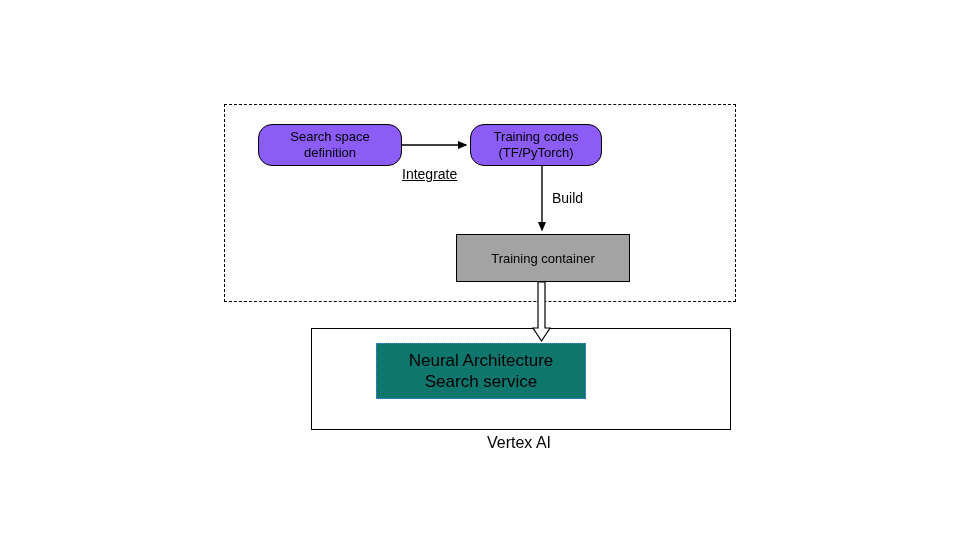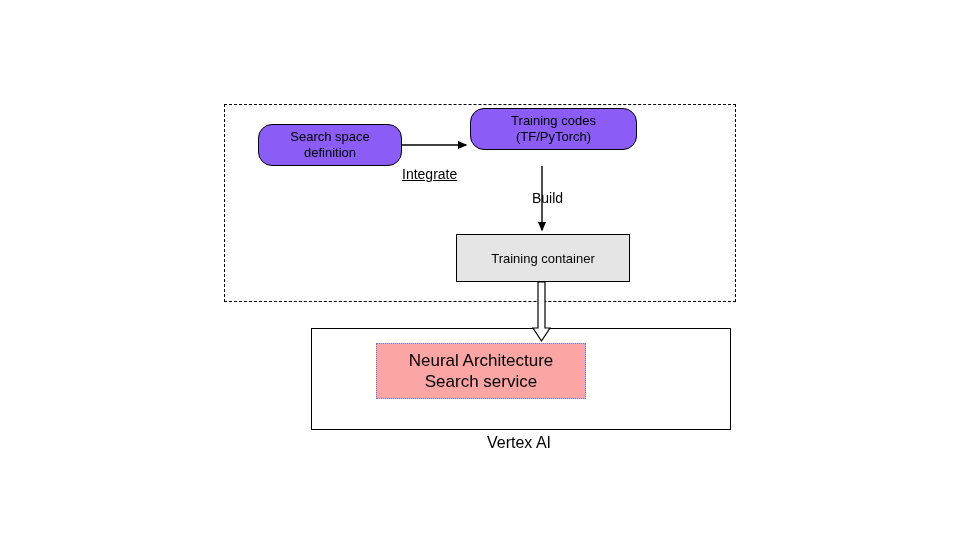--- a/index.html
+++ b/index.html
@@ -38,27 +38,27 @@
     line-height: 1.2;
   }
   .rect {
     position: absolute;
     display: flex;
     align-items: center;
     justify-content: center;
     text-align: center;
   }
   .blue-fill {
-    background: #e5e5e5;
+    background: #a3a3a3;
     border: 1px solid #000;
     font-size: 13px;
     text-align: center;
   }
   .dotted-blue {
-    background: #fca5a5;
+    background: #0f766e;
     border: 1.5px dotted #4a86e8;
     font-size: 17px;
     line-height: 1.25;
   }
   .label {
     position: absolute;
     font-size: 14px;
     color: #000;
     white-space: nowrap;
   }
@@ -80,40 +80,40 @@
 
 <div class="diagram">
 
   <div class="dashed-box" style="left:224px; top:104px; width:512px; height:198px;"></div>
 
   <div class="pill" style="left:258px; top:124px; width:144px; height:42px;">
     <span style="white-space:pre-line;">Search space
 definition</span>
   </div>
 
-  <div class="pill" style="left:470px; top:108px; width:167px; height:42px;">
+  <div class="pill" style="left:470px; top:124px; width:132px; height:42px;">
     <span style="white-space:pre-line;">Training codes
 (TF/PyTorch)</span>
   </div>
 
   <div class="rect blue-fill" style="left:456px; top:234px; width:174px; height:48px;">
     <span>Training container</span>
   </div>
 
   <div class="solid-box" style="left:311px; top:328px; width:420px; height:102px;"></div>
 
   <div class="rect dotted-blue" style="left:376px; top:343px; width:210px; height:56px;">
     <span style="white-space:pre-line;">Neural Architecture
 Search service</span>
   </div>
 
   <div class="big-label" style="left:487px; top:434px;">Vertex AI</div>
 
   <div class="label" style="left:402px; top:166px;text-decoration:underline;">Integrate</div>
-  <div class="label" style="left:532px; top:190px;">Build</div>
+  <div class="label" style="left:552px; top:190px;">Build</div>
 
   <svg class="arrows">
     <defs>
       <marker id="arrowhead" markerWidth="8" markerHeight="8" refX="6" refY="3" orient="auto">
         <path d="M0,0 L7,3 L0,6 Z" fill="#000"></path>
       </marker>
     </defs>
 
     <line x1="402" y1="145" x2="466" y2="145" stroke="#000" stroke-width="1.4" marker-end="url(#arrowhead)"></line>
 

